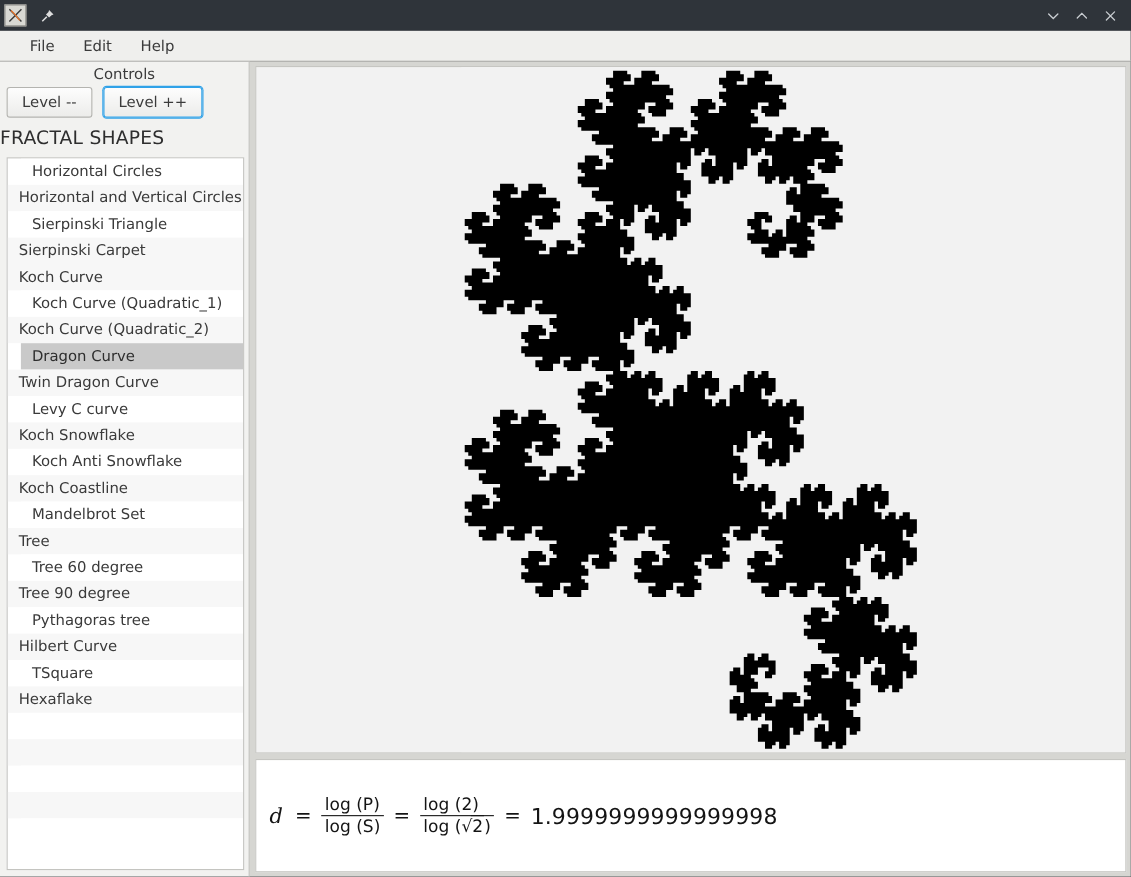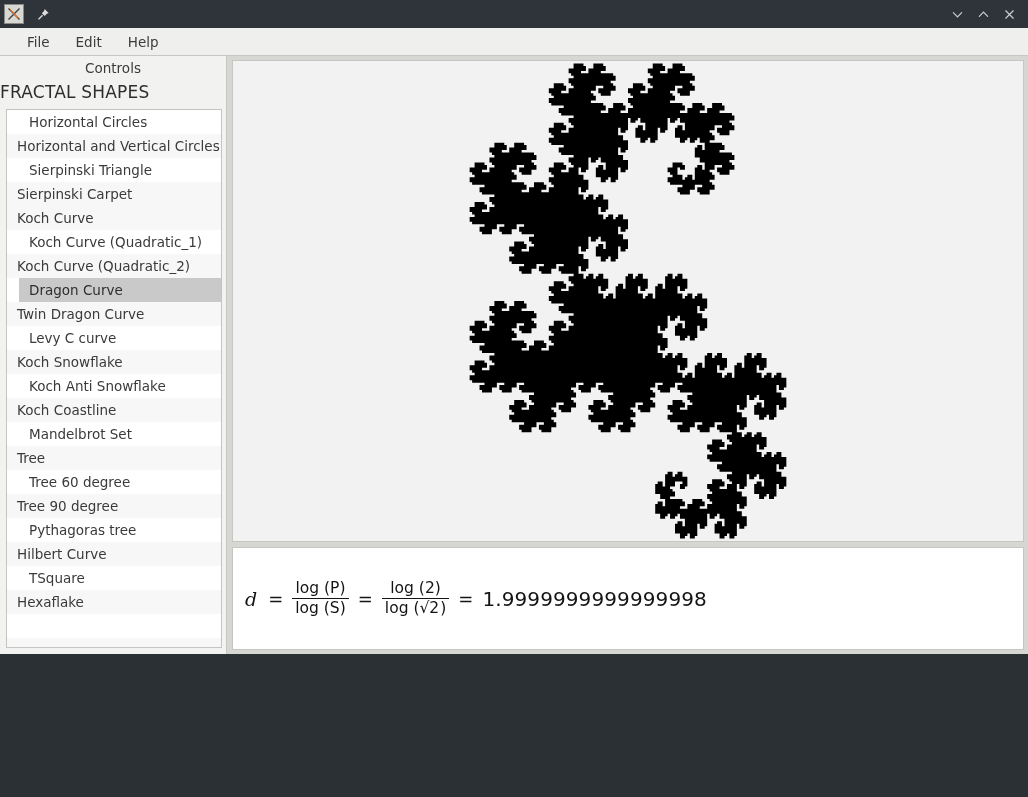--- a/index.html
+++ b/index.html
@@ -5,21 +5,21 @@
 <style>
   html, body {
     margin: 0; padding: 0;
     width: 1028px; height: 797px;
     overflow: hidden;
     background: #2b3035;
     font-family: "DejaVu Sans", "Liberation Sans", sans-serif;
   }
   #app {
     position: relative;
-    width: 1028px; height: 654px;
+    width: 1028px; height: 797px;
     box-sizing: border-box;
     background: #2b3035;
     display: flex; flex-direction: column;
   }
 
   
   .titlebar {
     height: 28px; flex: 0 0 28px;
     background: #2f343a;
     display: flex; align-items: center;
@@ -174,21 +174,20 @@
   }
   .fvar {
     font-family: "DejaVu Serif", "Liberation Serif", serif;
     font-style: italic;
     font-size: 19px;
     padding-right: 2px;
   }
   .feq { padding: 0 9px; font-size: 18px; }
   .frac {
     display: inline-flex; flex-direction: column;
-    align-items: center;
     vertical-align: middle;
     line-height: 1.12;
   }
   .frac .num { padding: 0 3px 1px 3px; font-size: 15.5px; }
   .frac .den { padding: 1px 3px 0 3px; font-size: 15.5px; border-top: 1.6px solid #141414; }
   .fresult { font-size: 20px; letter-spacing: 0.1px; }
   .sqrt { display: inline-block; }
   .sqrt .radicand { border-top: 1.3px solid #141414; padding: 0 1px; margin-left: -1px; }
 </style>
 </head>
@@ -232,20 +231,24 @@
   <div class="menubar">
     <div class="menu-item">File</div>
     <div class="menu-item">Edit</div>
     <div class="menu-item">Help</div>
   </div>
 
   <div class="body">
 
     <div class="left-panel">
       <div class="controls-title">Controls</div>
+      <div class="btn-row">
+        <div class="btn">Level --</div>
+        <div class="btn focused">Level ++</div>
+      </div>
       <div class="section-title">FRACTAL SHAPES</div>
       <div class="list-wrap" id="shapes-list">
           <div class="list-row odd">Horizontal Circles</div>
           <div class="list-row even">Horizontal and Vertical Circles</div>
           <div class="list-row odd">Sierpinski Triangle</div>
           <div class="list-row even">Sierpinski Carpet</div>
           <div class="list-row even">Koch Curve</div>
           <div class="list-row odd">Koch Curve (Quadratic_1)</div>
           <div class="list-row even">Koch Curve (Quadratic_2)</div>
           <div class="list-row odd selected">Dragon Curve</div>

